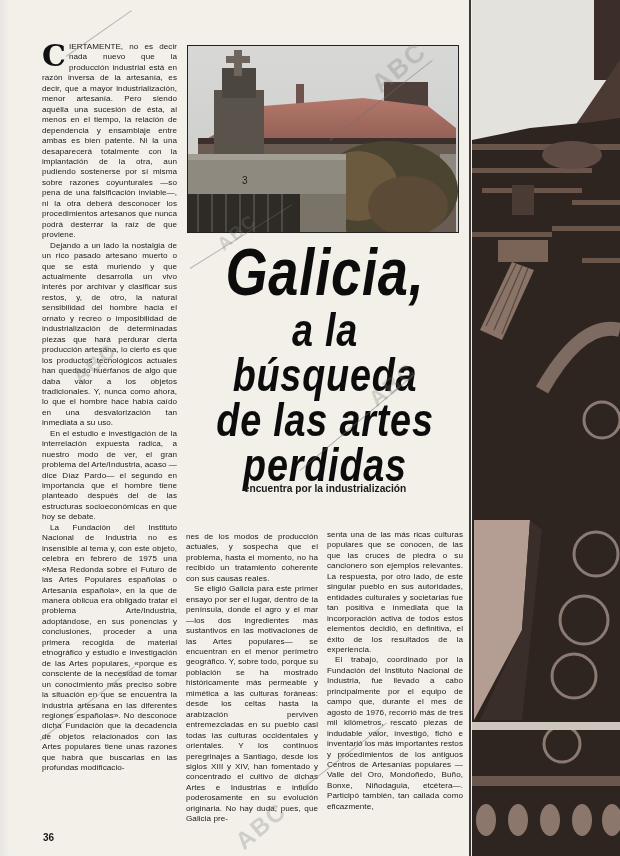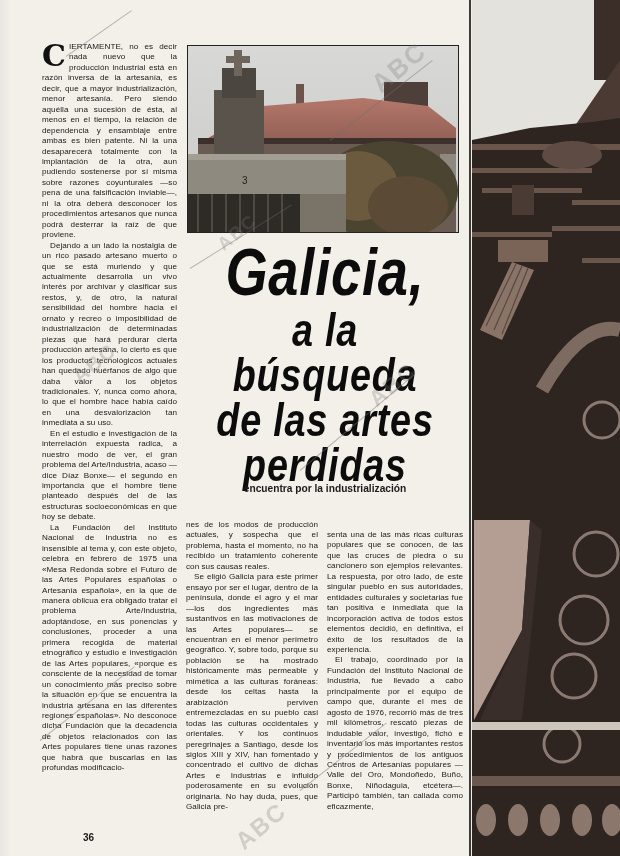--- a/index.html
+++ b/index.html
@@ -10,21 +10,21 @@
     color: #1a1a1a;
   }
   .page { position: absolute; left: 0; top: 0; width: 620px; height: 856px; background: #f3f0e9; }
   .left-edge { position: absolute; left: 0; top: 0; width: 10px; height: 856px; background: linear-gradient(90deg,#e8e6e2,#f3f0e9); }
   .divider { position: absolute; left: 469px; top: 0; width: 2px; height: 856px; background: #3a3a3a; }
 
   .col { position: absolute; font-size: 8.1px; line-height: 10.45px; text-align: justify; letter-spacing: 0.05px; }
   .col p { margin: 0; text-indent: 8px; }
   .col p.first { text-indent: 0; }
   .col1 { left: 42px; top: 42px; width: 135px; }
-  .col2 { left: 186px; top: 520px; width: 132px; }
+  .col2 { left: 186px; top: 532px; width: 132px; }
   .col3 { left: 327px; top: 530px; width: 136px; }
 
   .dropcap { float: left; font-family: "DejaVu Serif", serif; font-weight: bold; font-size: 30px; line-height: 24px; margin: 2px 3px 0 0; color: #111; }
 
   .photo-house {
     position: absolute; left: 187px; top: 45px; width: 270px; height: 186px;
     border: 1.5px solid #222; overflow: hidden; background: #cfd0cf;
   }
   .photo-cathedral {
     position: absolute; left: 472px; top: 0; width: 148px; height: 856px; overflow: hidden; background: #e6e4df;
@@ -36,34 +36,34 @@
     transform: scaleX(0.82); transform-origin: center top;
   }
   .headline .h1 { display: block; font-size: 66px; line-height: 72px; letter-spacing: 1px; }
   .headline .h2 { display: block; font-size: 46px; line-height: 45px; letter-spacing: 1px; }
 
   .subhead {
     position: absolute; left: 186px; top: 483px; width: 278px; text-align: center;
     font-weight: bold; font-size: 10.2px; line-height: 12px; color: #1a1a1a;
   }
 
-  .folio { position: absolute; left: 43px; top: 832px; font-weight: bold; font-size: 10px; margin-left: 40px; }
+  .folio { position: absolute; left: 43px; top: 832px; font-weight: bold; font-size: 10px; }
   .wm { position: absolute; font-size: 26px; color: rgba(120,120,120,0.28); font-weight: bold; transform: rotate(-40deg); letter-spacing: 2px; }
   .wmline { position: absolute; height: 1px; background: rgba(110,110,110,0.45); transform-origin: left center; }
 </style>
 </head>
 <body>
 
 <div class="page">
   <div class="left-edge"></div>
 
   <div class="col col1">
     <p class="first"><span class="dropcap">C</span><span>IERTAMENTE, no es decir nada nuevo que la producción industrial está en razón inversa de la artesanía, es decir, que a mayor industrialización, menor artesanía. Pero siendo aquélla una sucesión de ésta, al menos en el tiempo, la relación de dependencia y ensamblaje entre ambas es bien patente. Ni la una desaparecerá totalmente con la implantación de la otra, aun pudiendo sostenerse por sí misma sobre razones coyunturales —so pena de una falsificación inviable—, ni la otra deberá desconocer los procedimientos artesanos que nunca podrá desterrar la raíz de que proviene.</span></p>
     <p>Dejando a un lado la nostalgia de un rico pasado artesano muerto o que se está muriendo y que actualmente desarrolla un vivo interés por archivar y clasificar sus restos, y, de otro, la natural sensibilidad del hombre hacia el ornato y recreo o imposibilidad de industrialización de determinadas piezas que hará perdurar cierta producción artesana, lo cierto es que los productos tecnológicos actuales han quedado huérfanos de algo que daba valor a los objetos tradicionales. Y, nunca como ahora, lo que el hombre hace había caído en una desvalorización tan inmediata a su uso.</p>
-    <p>En el estudio e investigación de la interrelación expuesta radica, a nuestro modo de ver, el gran problema del Arte/Industria, acaso —dice Díaz Bonxe— el segundo en importancia que el hombre tiene planteado después del de las estructuras socioeconómicas en que hoy se debate.</p>
+    <p>En el estudio e investigación de la interrelación expuesta radica, a nuestro modo de ver, el gran problema del Arte/Industria, acaso —dice Díaz Pardo— el segundo en importancia que el hombre tiene planteado después del de las estructuras socioeconómicas en que hoy se debate.</p>
     <p>La Fundación del Instituto Nacional de Industria no es insensible al tema y, con este objeto, celebra en febrero de 1975 una «Mesa Redonda sobre el Futuro de las Artes Populares españolas o Artesanía española», en la que de manera oblicua era obligado tratar el problema Arte/Industria, adoptándose, en sus ponencias y conclusiones, proceder a una primera recogida de material etnográfico y estudio e investigación de las Artes populares, «porque es consciente de la necesidad de tomar un conocimiento más preciso sobre la situación en que se encuentra la industria artesana en las diferentes regiones españolas». No desconoce dicha Fundación que la decadencia de objetos relacionados con las Artes populares tiene unas razones que habrá que buscarlas en las profundas modificacio-</p>
   </div>
 
   <div class="photo-house">
     <svg width="270" height="186" viewBox="0 0 270 186">
       <defs>
         <linearGradient id="sky" x1="0" y1="0" x2="0" y2="1">
           <stop offset="0" stop-color="#d8d9d7"></stop>
             <stop offset="1" stop-color="#c9cac8"></stop>
         </linearGradient>

